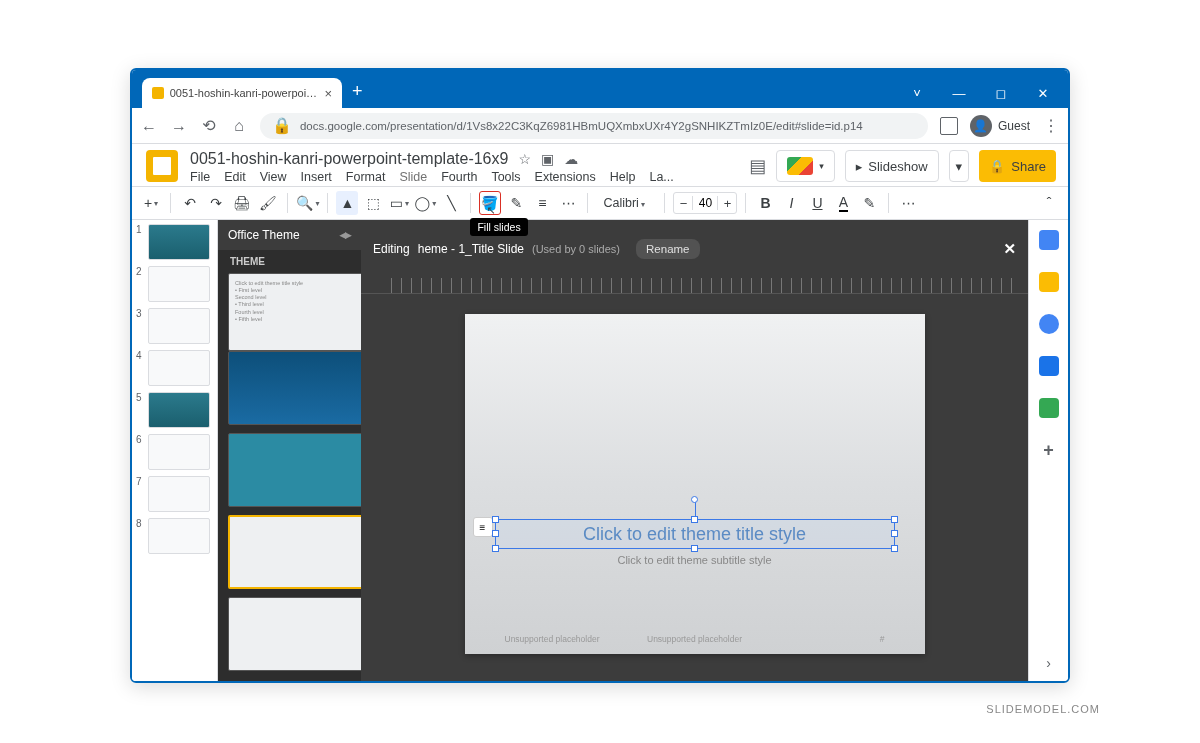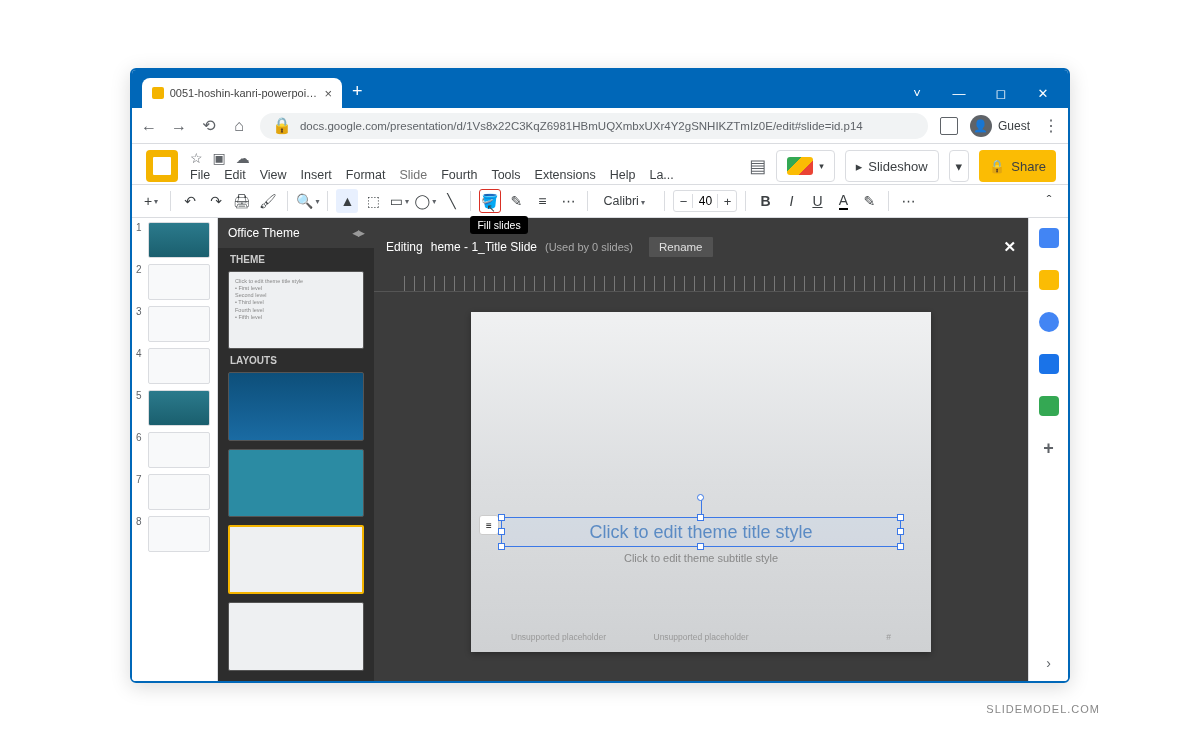--- a/index.html
+++ b/index.html
@@ -49,35 +49,35 @@
 .tooltip { position: absolute; top: 26px; left: -10px; background: #000; color: #fff; font-size: 10.5px; padding: 3px 7px; border-radius: 3px; white-space: nowrap; z-index: 20; }
 
 .content { flex: 1; display: flex; overflow: hidden; background: #fff; }
 .filmstrip { width: 86px; background: #fff; border-right: 1px solid #dadce0; overflow-y: auto; padding: 4px; }
 .thumb-row { display: flex; gap: 4px; margin-bottom: 6px; align-items: flex-start; }
 .thumb-num { font-size: 10px; color: #5f6368; width: 8px; }
 .thumb { width: 62px; height: 36px; background: #e8eaed; border: 1px solid #dadce0; border-radius: 2px; }
 .thumb.teal { background: linear-gradient(#2b7a8c,#1a5f6e); }
 .thumb.light { background: #f8f9fa; }
 
-.theme-panel { width: 156px; background: #2d2d2d; color: #fff; display: flex; flex-direction: column; }
+.theme-panel { width: 143px; background: #2d2d2d; color: #fff; display: flex; flex-direction: column; }
 .tp-header { background: #3c3c3c; padding: 8px 10px; font-size: 12px; display: flex; align-items: center; justify-content: space-between; }
 .tp-arrows { color: #999; font-size: 9px; letter-spacing: -1px; }
 .tp-section { padding: 6px 12px; font-size: 10px; font-weight: bold; color: #ccc; }
 .tp-thumbs { padding: 0 10px 10px; display: flex; flex-direction: column; gap: 8px; overflow-y: auto; flex: 1; }
 .tp-thumb { width: 136px; height: 78px; background: #eef0f2; border: 1px solid #555; border-radius: 2px; font-size: 6px; color: #666; padding: 6px; overflow: hidden; }
 .tp-thumb.blue { background: linear-gradient(#0d4f7a,#1a6ba3); }
 .tp-thumb.teal { background: #2b8ba3; }
 .tp-thumb.selected { border: 2px solid #f4b400; }
 .tp-tiny { font-size: 5.5px; color: #888; line-height: 1.3; }
 
 .canvas-area { flex: 1; background: #3c3c3c; display: flex; flex-direction: column; }
 .canvas-header { background: #3c3c3c; color: #fff; padding: 19px 12px; font-size: 12px; display: flex; align-items: center; gap: 8px; }
 .ch-used { color: #aaa; font-size: 11px; }
-.rename-btn { background: #525252; color: #e0e0e0; border: none; padding: 4px 10px; font-size: 11.5px; border-radius: 1px; cursor: pointer; margin-left: 8px; }
+.rename-btn { background: #525252; color: #e0e0e0; border: none; padding: 4px 10px; font-size: 11.5px; border-radius: 8px; cursor: pointer; margin-left: 8px; }
 .ch-close { margin-left: auto; color: #fff; font-size: 15px; cursor: pointer; font-weight: bold; }
 .ruler { height: 16px; background: #3c3c3c; border-bottom: 1px solid #555; position: relative; }
 .ruler::before { content: ''; position: absolute; left: 30px; right: 10px; top: 0; bottom: 0; background: repeating-linear-gradient(90deg, #777 0 1px, transparent 1px 10px); }
 .canvas-wrap { flex: 1; display: flex; align-items: flex-start; justify-content: center; padding: 20px 10px; overflow: auto; }
 .slide-canvas { width: 460px; height: 340px; background: linear-gradient(180deg, #f0f1f2 0%, #dcdee0 50%, #cfd1d3 100%); position: relative; box-shadow: 0 2px 6px rgba(0,0,0,0.3); }
 .title-box { position: absolute; left: 30px; right: 30px; top: 205px; height: 30px; border: 1.5px solid #3b78e7; background: rgba(200,215,240,0.3); display: flex; align-items: center; justify-content: center; }
 .title-text { color: #5b8bc4; font-size: 18px; }
 .subtitle-text { position: absolute; left: 0; right: 0; top: 240px; text-align: center; font-size: 11px; color: #888; }
 .handle { width: 7px; height: 7px; background: #fff; border: 1.5px solid #3b78e7; position: absolute; }
 .h-tl { left: -4px; top: -4px; } .h-tr { right: -4px; top: -4px; } .h-bl { left: -4px; bottom: -4px; } .h-br { right: -4px; bottom: -4px; }
@@ -137,20 +137,21 @@
       <span class="guest-avatar">👤</span>
       <span>Guest</span>
     </div>
     <span class="nav-btn">⋮</span>
   </div>
 
   <div class="app-header">
     <div class="slides-logo"></div>
     <div class="doc-title-wrap">
       <div class="doc-title-row">
+        <span class="doc-title">0051-hoshin-kanri-powerpoint-template-16x9</span>
         <span class="title-icon">☆</span>
         <span class="title-icon">▣</span>
         <span class="title-icon">☁</span>
       </div>
       <div class="menubar">
         <span class="menu-item">File</span>
         <span class="menu-item">Edit</span>
         <span class="menu-item">View</span>
         <span class="menu-item">Insert</span>
         <span class="menu-item">Format</span>
@@ -278,21 +279,20 @@
         <div style="padding:0 10px">
           <div class="tp-thumb">
             <div class="tp-tiny">Click to edit theme title style</div>
             <div class="tp-tiny">• First level</div>
             <div class="tp-tiny">  Second level</div>
             <div class="tp-tiny">    • Third level</div>
             <div class="tp-tiny">      Fourth level</div>
             <div class="tp-tiny">        • Fifth level</div>
           </div>
         </div>
-        <div class="tp-section">LAYOUTS</div>
         <div class="tp-thumbs">
           <div class="tp-thumb blue"></div>
           <div class="tp-thumb teal"></div>
           <div class="tp-thumb selected"></div>
           <div class="tp-thumb"></div>
         </div>
       </div>
 
       <div class="canvas-area">
         <div class="canvas-header">

